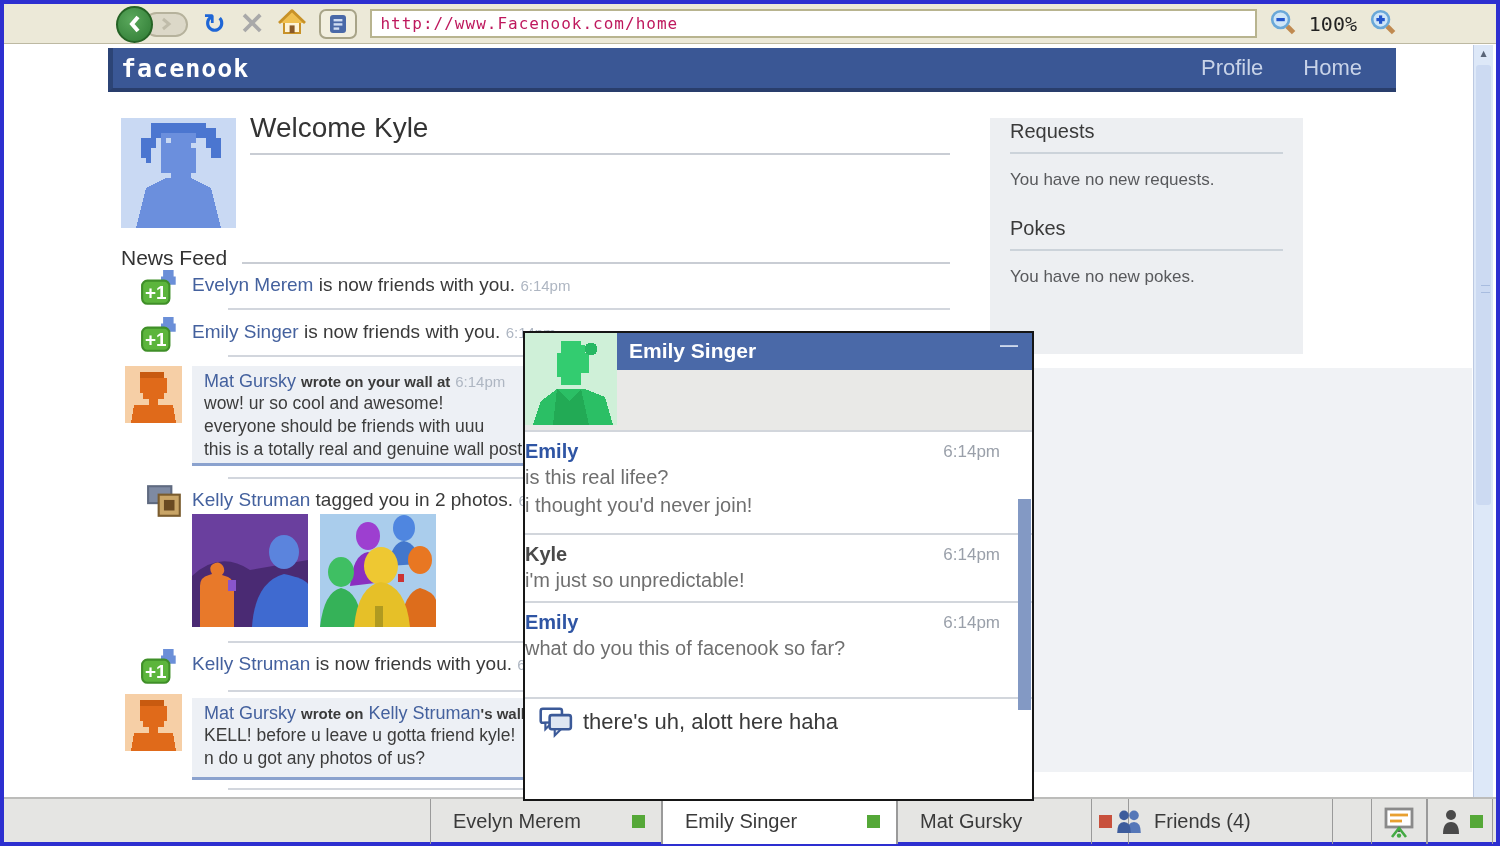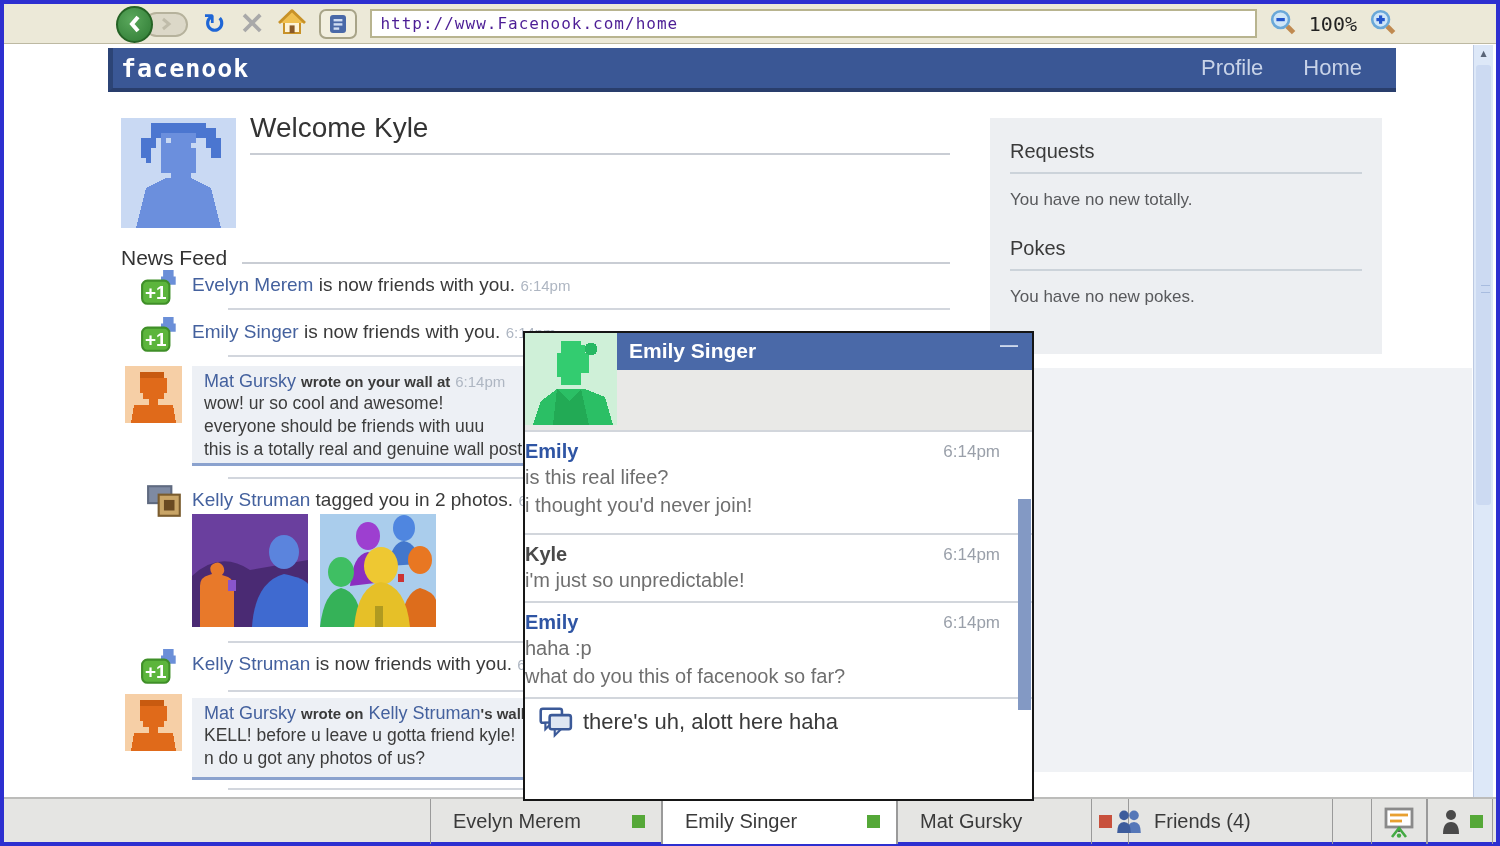--- a/index.html
+++ b/index.html
@@ -16,21 +16,21 @@
   .backbtn { position:absolute; left:0; top:0; width:37px; height:37px; border-radius:50%;
              background:radial-gradient(circle at 40% 35%, #5aa85c, #2e7a33); border:2px solid #256325;
              display:flex; align-items:center; justify-content:center; }
   .glyphbtn { font-family:"DejaVu Sans", sans-serif; line-height:1; flex:0 0 auto; }
   .refresh { color:#1f66d6; font-size:27px; font-weight:bold; }
   .stop { color:#a9a9a9; font-size:32px; font-weight:900; margin-top:-4px; }
   .sitebtn { width:38px; height:30px; background:#f2efdf; border:2px solid #a8a488; border-radius:7px;
              display:flex; align-items:center; justify-content:center; flex:0 0 auto; }
   .urlwrap { flex:1; height:29px; background:#fff; border:2px solid #b8b48f; display:flex; align-items:center; }
   .urlwrap input { border:none; outline:none; width:100%; font-family:"DejaVu Sans Mono", monospace;
-                   font-size:16px; color:#4c1d95; padding:0 8px; background:transparent; letter-spacing:1px; }
+                   font-size:16px; color:#be185d; padding:0 8px; background:transparent; letter-spacing:1px; }
   .zoompct { font-family:"DejaVu Sans Mono", monospace; font-size:20px; color:#222; flex:0 0 auto; }
 
   
   .page { position:absolute; left:0; top:41px; width:1469px; height:752px; background:#fff; }
   .vscroll { position:absolute; left:1469px; top:41px; width:20px; height:752px;
              background:#dde8f8; border-left:1px solid #bcc9e2; }
   .vscroll .upbox { position:absolute; top:0; left:0; right:0; height:17px; text-align:center;
                     font-size:8px; color:#5a6578; line-height:17px; font-family:"DejaVu Sans", sans-serif; }
   .vthumb { position:absolute; left:2px; top:20px; width:15px; height:440px; background:#ccdaf2; border-radius:3px; }
   .vgrip { position:absolute; left:5px; top:220px; width:9px; height:8px;
@@ -61,21 +61,21 @@
   .wallbox { position:absolute; left:188px; width:758px; background:#edf0f5;
              border-bottom:3px solid #8ba2ce; padding:5px 12px; }
   .wallhead { font-size:18px; white-space:nowrap; }
   .wallhead .fname { font-size:18px; }
   .wallhead .mid { font-size:15px; font-weight:bold; color:#3a3a3a; }
   .wallline { font-size:17.5px; color:#3c3c3c; line-height:23px; white-space:nowrap; }
 
   .photo { position:absolute; top:510px; width:116px; height:113px; }
 
   
-  .panel1 { position:absolute; left:986px; top:114px; width:392px; height:236px; background:#edeff2; padding:22px 20px; }
+  .panel1 { position:absolute; left:986px; top:114px; width:313px; height:236px; background:#edeff2; padding:2px 20px; }
   .sbtitle { font-size:20px; color:#3a3a3a; padding-bottom:9px; border-bottom:2px solid #ccd3da; }
   .sbbody { font-size:17px; color:#58595c; margin-top:16px; }
   .sbgap { height:27px; }
   .panel2 { position:absolute; left:986px; top:364px; width:482px; height:404px; background:#f0f2f5; }
 
   
   .chat { position:absolute; left:519px; top:327px; width:511px; height:470px; background:#fff;
           border:2px solid #161616; z-index:60; }
   .ctitle { position:absolute; left:0; top:0; right:0; height:37px; background:#4a69a8; }
   .ctitle .cname { position:absolute; left:104px; top:6px; color:#fff; font-size:21px; font-weight:bold; }
@@ -291,21 +291,21 @@
       <span class="mid">wrote on</span>
       <span class="fname">Kelly Struman</span><span class="mid">'s wall at</span>
     </div>
     <div class="wallline">KELL! before u leave u gotta friend kyle!</div>
     <div class="wallline">n do u got any photos of us?</div>
   </div>
   <div class="fsep" style="top:784px"></div>
 
   <div class="panel1">
     <div class="sbtitle">Requests</div>
-    <div class="sbbody">You have no new totally.</div>
+    <div class="sbbody">You have no new requests.</div>
     <div class="sbgap"></div>
     <div class="sbtitle">Pokes</div>
     <div class="sbbody">You have no new pokes.</div>
   </div>
   <div class="panel2"></div>
 
   <div class="chat">
     <div class="ctitle">
       <div class="cname">Emily Singer</div>
       <div class="cmin">—</div>
@@ -326,21 +326,20 @@
       <div class="cline">i thought you'd never join!</div>
     </div>
     <div class="cmsg" style="top:202px;height:68px">
       <span class="who kyle">Kyle</span>
       <span class="when">6:14pm</span>
       <div class="cline">i'm just so unpredictable!</div>
     </div>
     <div class="cmsg" style="top:270px;height:96px">
       <span class="who emily">Emily</span>
       <span class="when">6:14pm</span>
-      <div class="cline">haha :p</div>
       <div class="cline">what do you this of facenook so far?</div>
     </div>
     <div class="cthumb"></div>
 
     <div class="cinputarea">
       <svg class="cbubbleico" viewBox="0 0 16 15">
         <rect x="0.8" y="0.8" width="10" height="6.6" rx="1" fill="#fff" stroke="#3b5998" stroke-width="1.2"></rect>
         <path d="M3 7.4 v3 l3 -3 z" fill="#fff" stroke="#3b5998" stroke-width="1"></path>
         <rect x="5" y="3.8" width="10" height="6.6" rx="1" fill="#dfe6f2" stroke="#3b5998" stroke-width="1.2"></rect>
         <path d="M7.4 10.4 v3 l3 -3 z" fill="#dfe6f2" stroke="#3b5998" stroke-width="1"></path>

